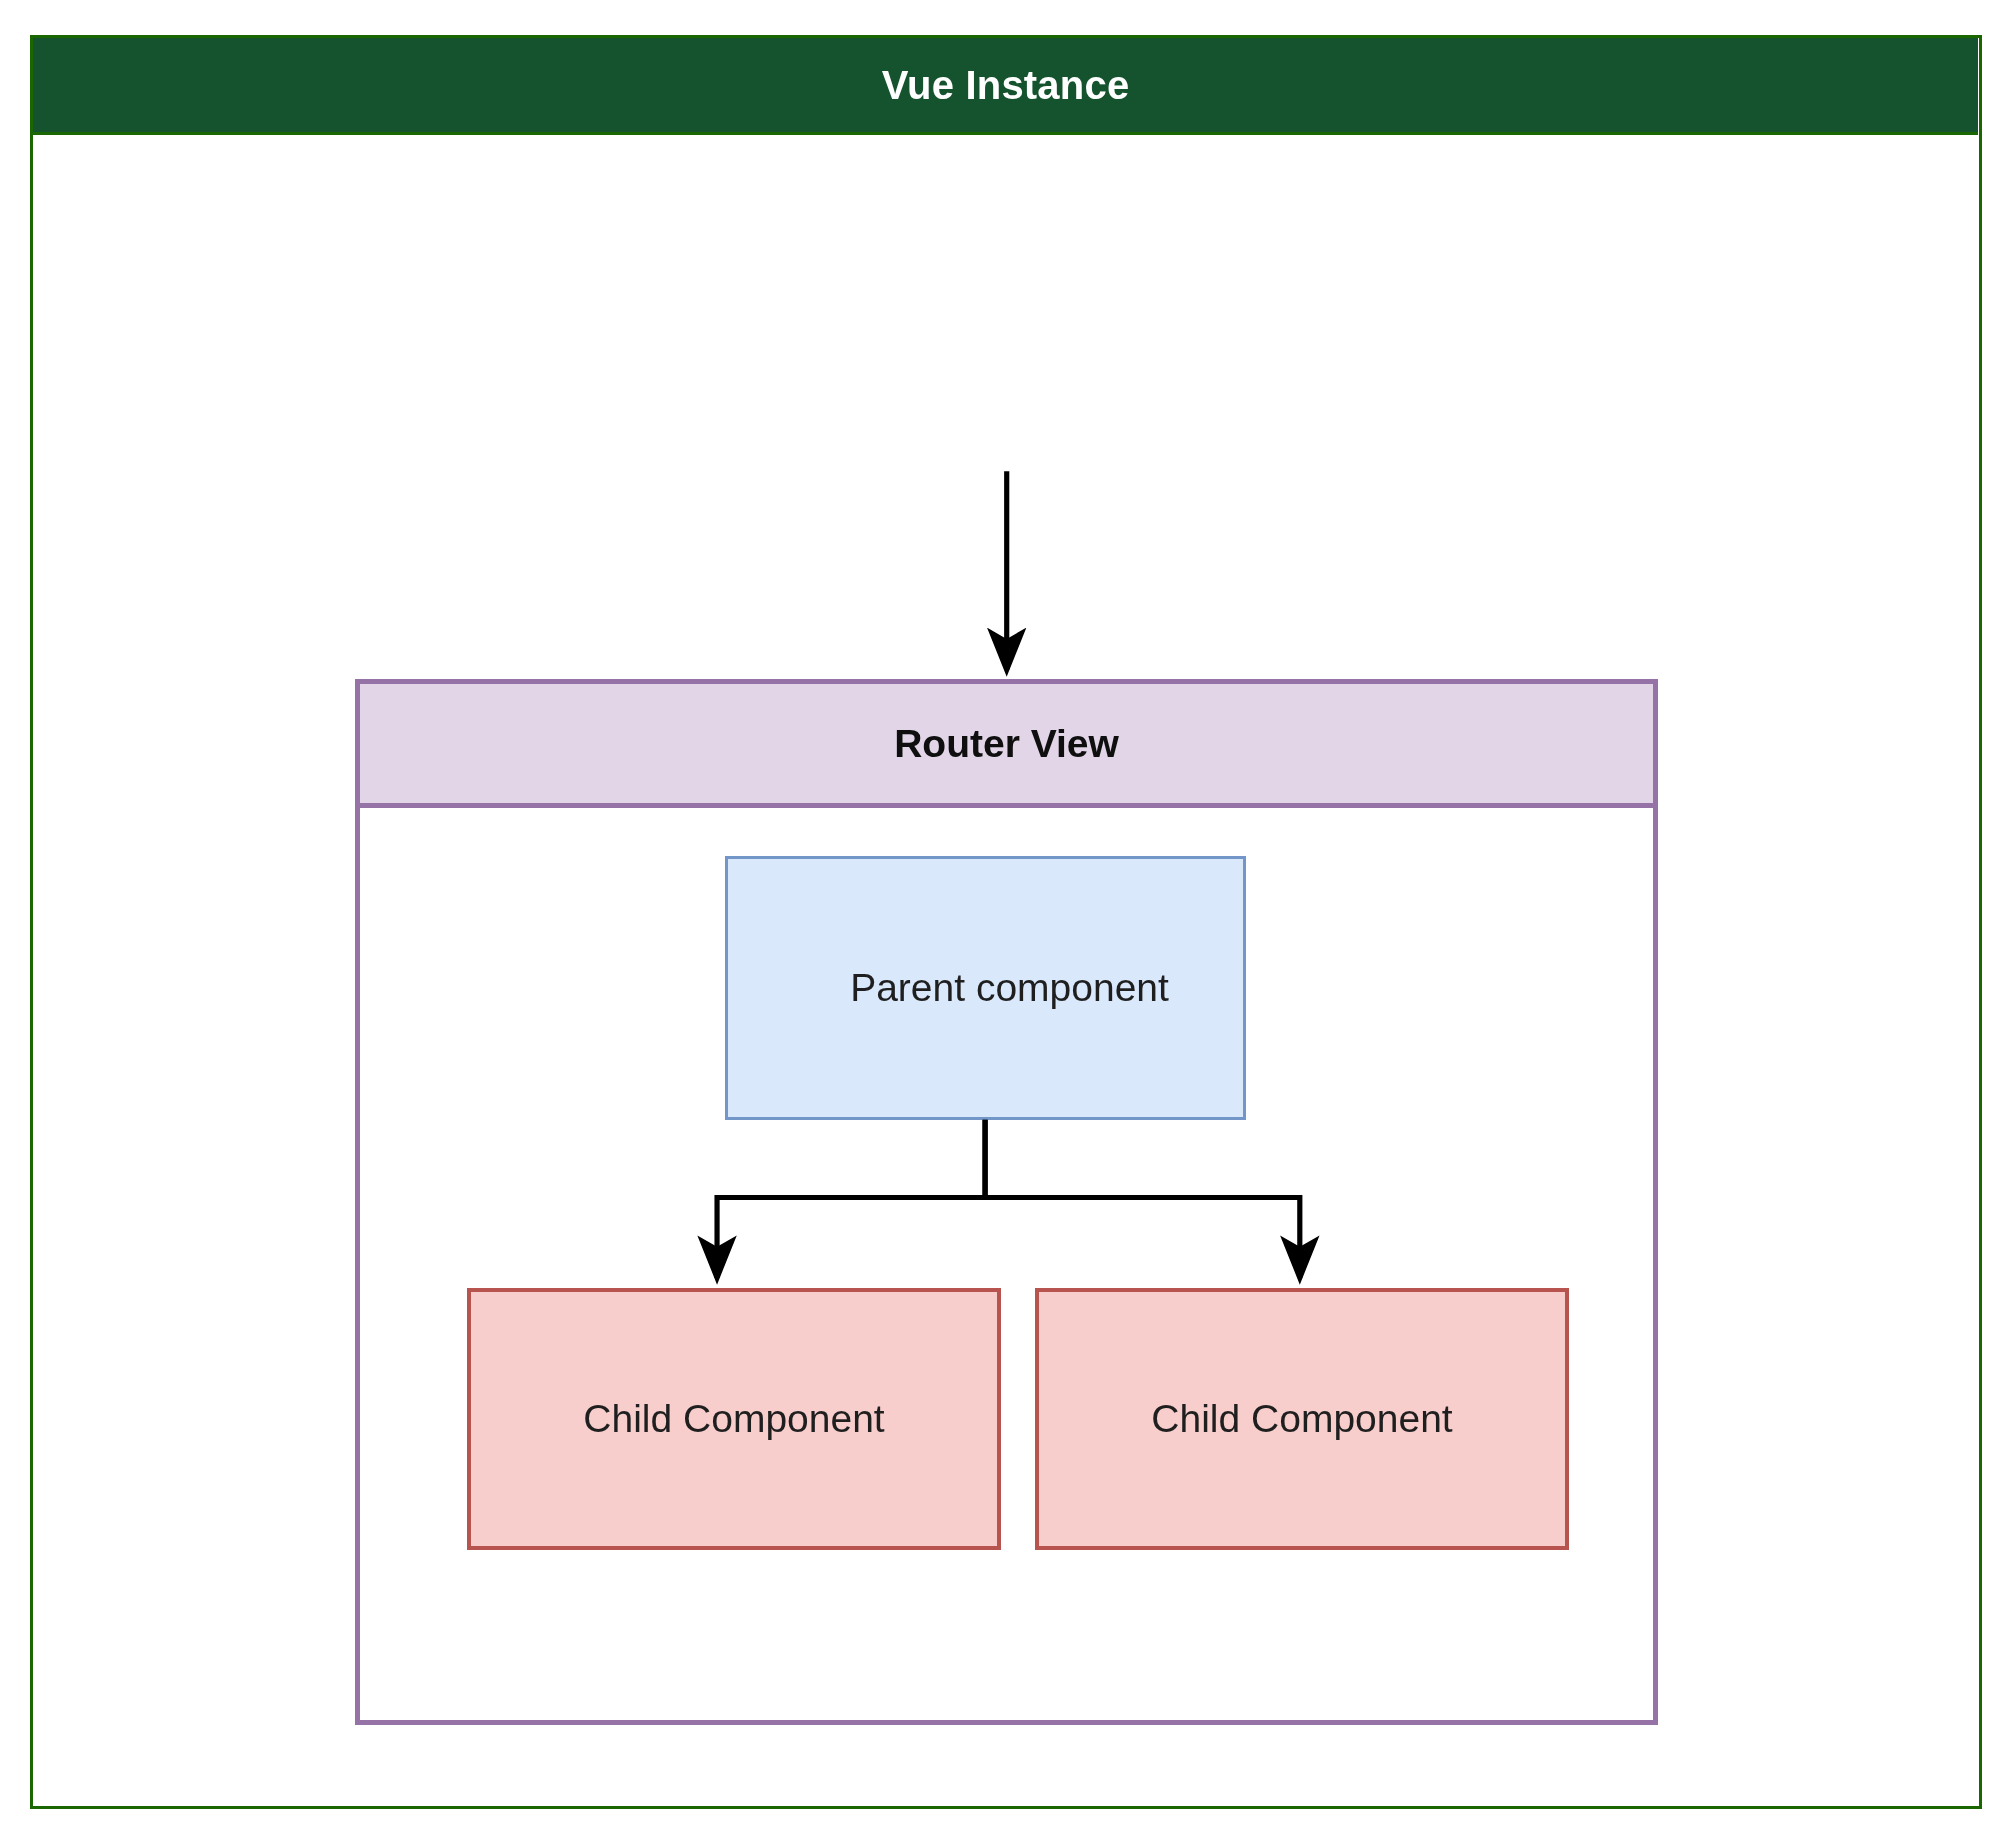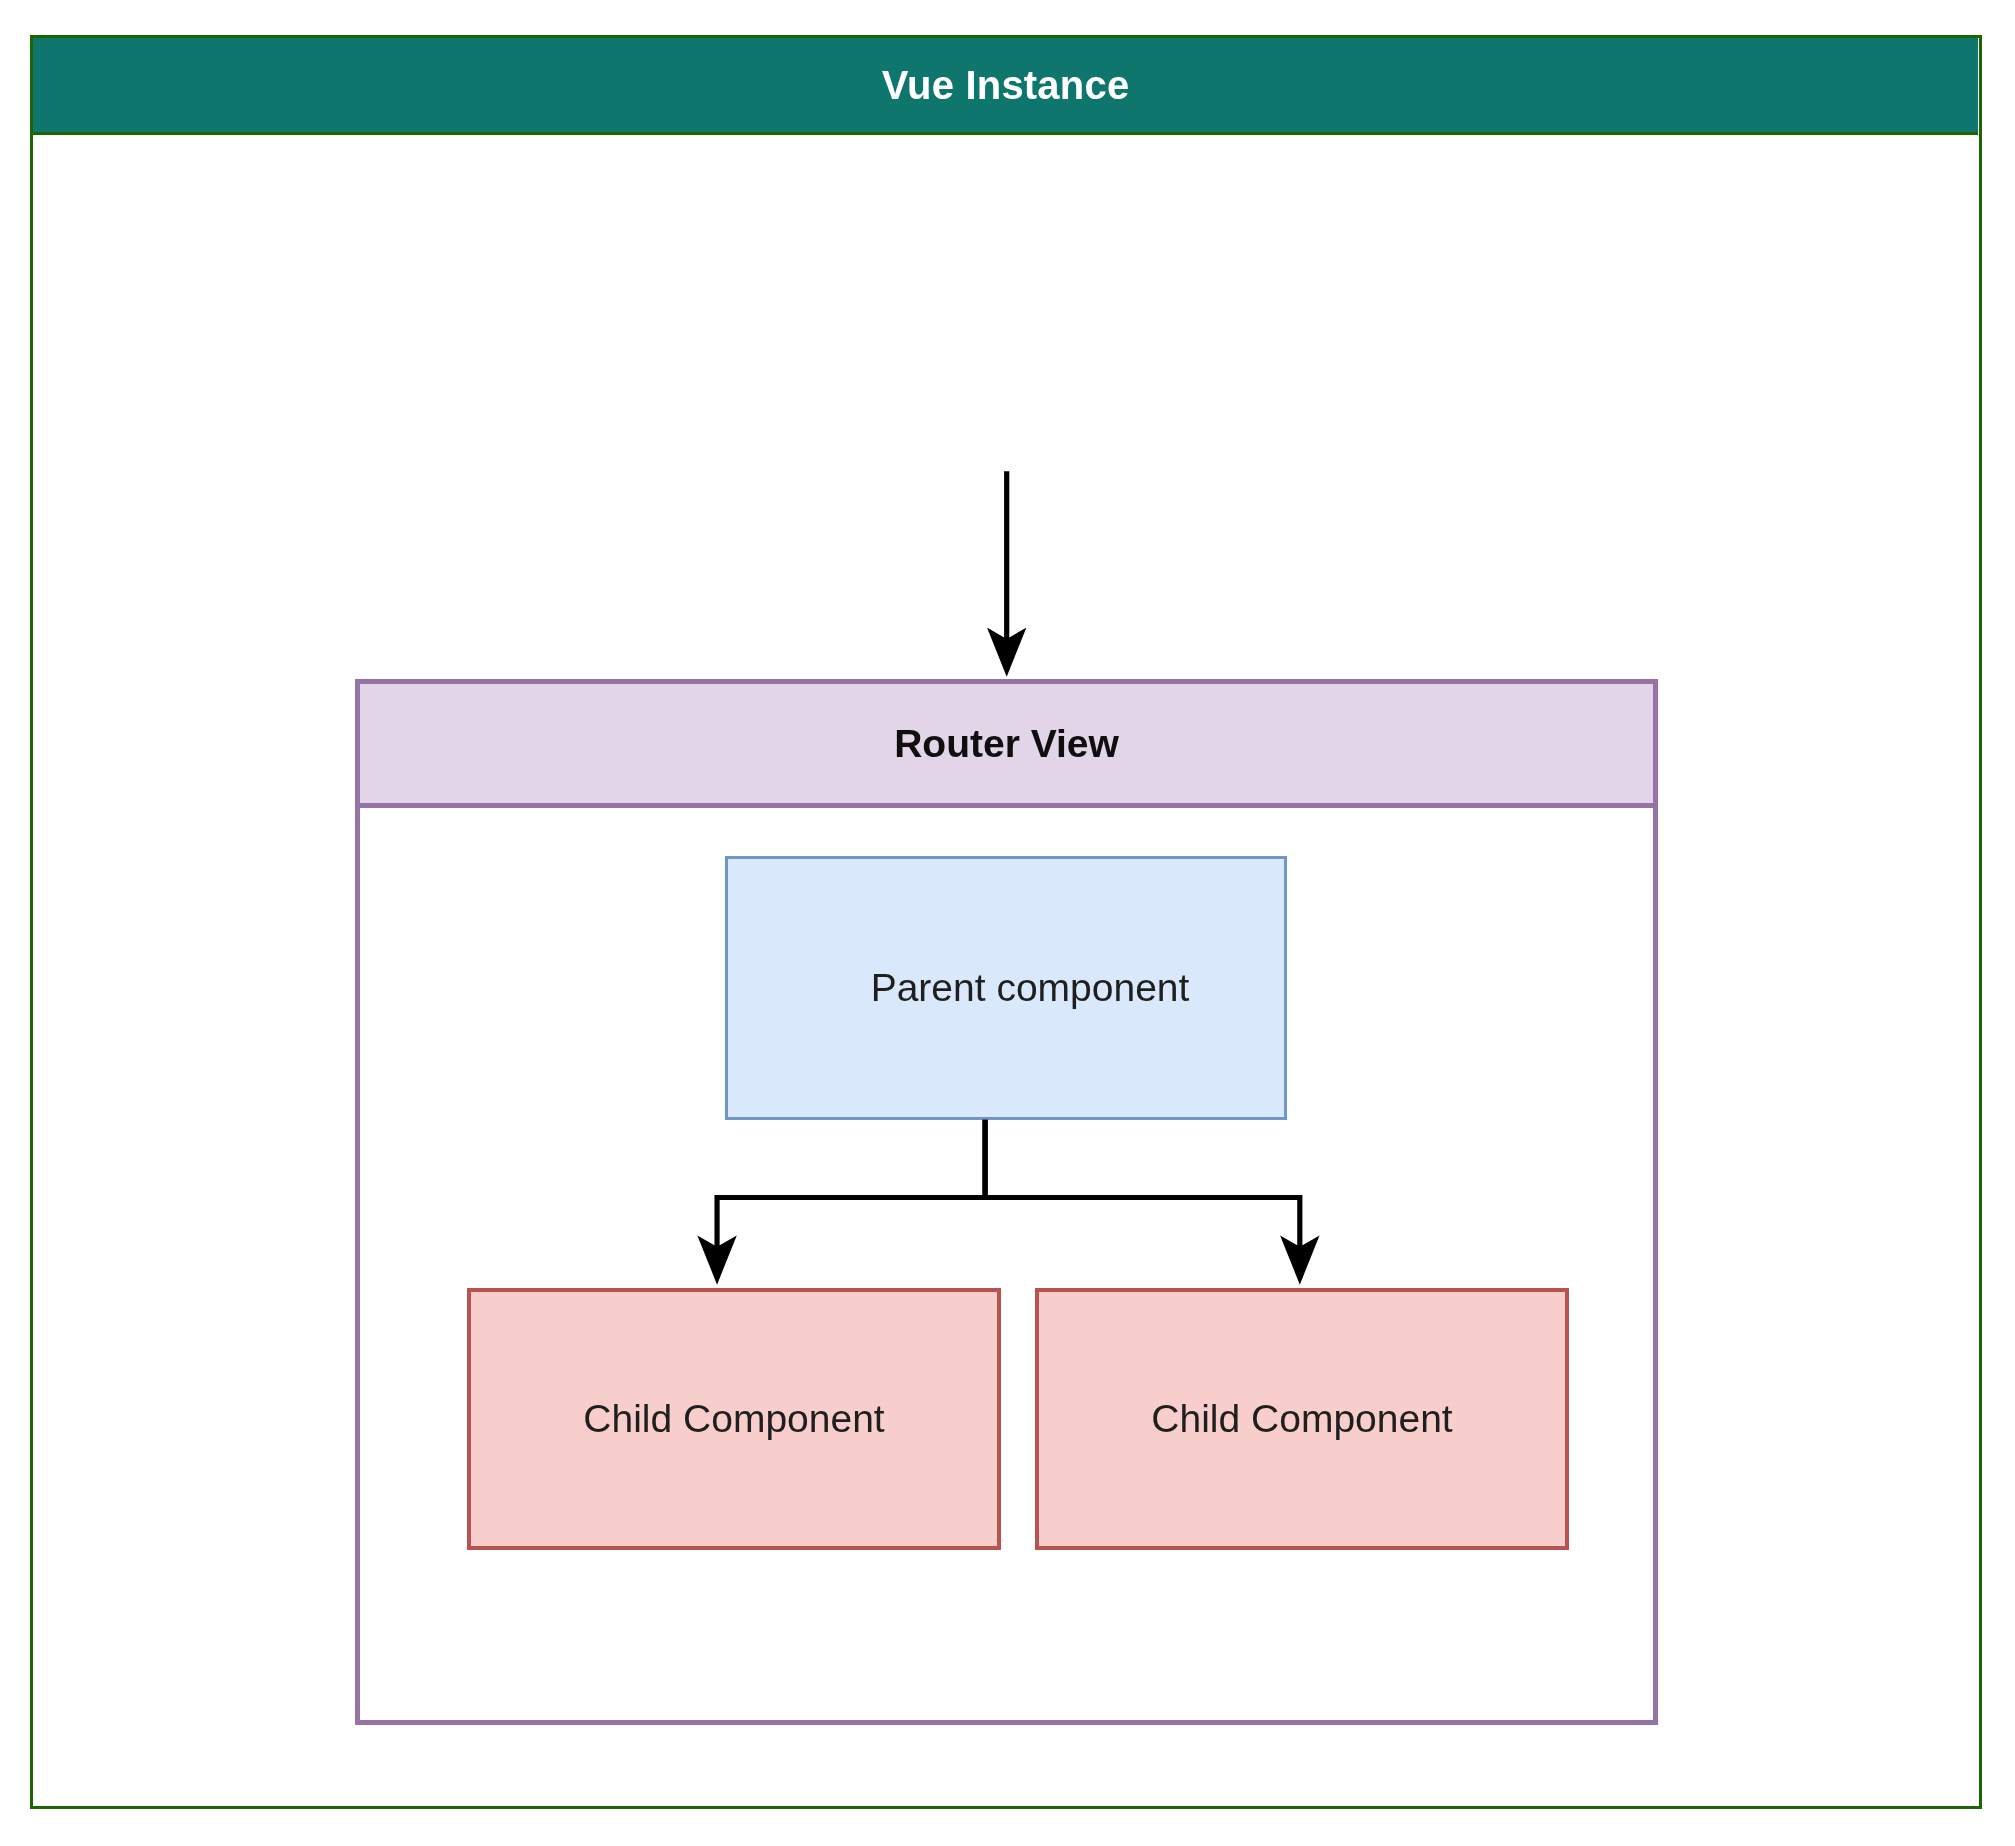--- a/index.html
+++ b/index.html
@@ -26,21 +26,21 @@
     height: 1774px;
     border: 3.5px solid #1a6600;
     background: #ffffff;
   }
   .vue-instance-header {
     position: absolute;
     left: 0px;
     top: 0px;
     width: 1945px;
     height: 97px;
-    background: #0f766e;
+    background: #14532d;
     border-bottom: 3.5px solid #1a6600;
     color: #ffffff;
     font-size: 40px;
     font-weight: bold;
     display: flex;
     align-items: center;
     justify-content: center;
     letter-spacing: 0.2px;
   }
 
@@ -84,21 +84,21 @@
     font-size: 39px;
     font-weight: bold;
     color: #0f0f0f;
   }
 
   
   .parent-component {
     position: absolute;
     left: 725px;
     top: 856px;
-    width: 562px;
+    width: 521px;
     height: 264px;
     background: #dae8fc;
     border: 3.5px solid #7396c8;
     display: flex;
     align-items: center;
     justify-content: center;
     font-size: 39px;
     color: #1f1f1f;
     padding-left: 48px;
   }

